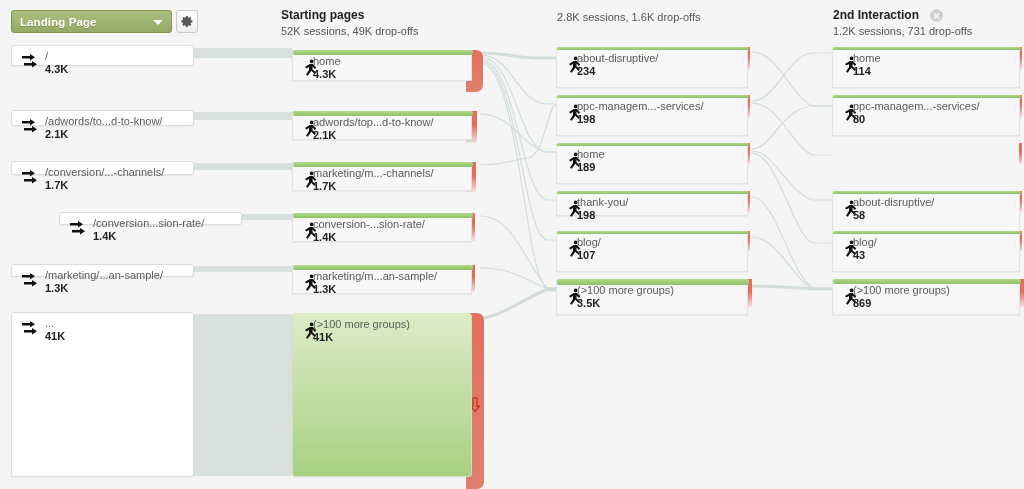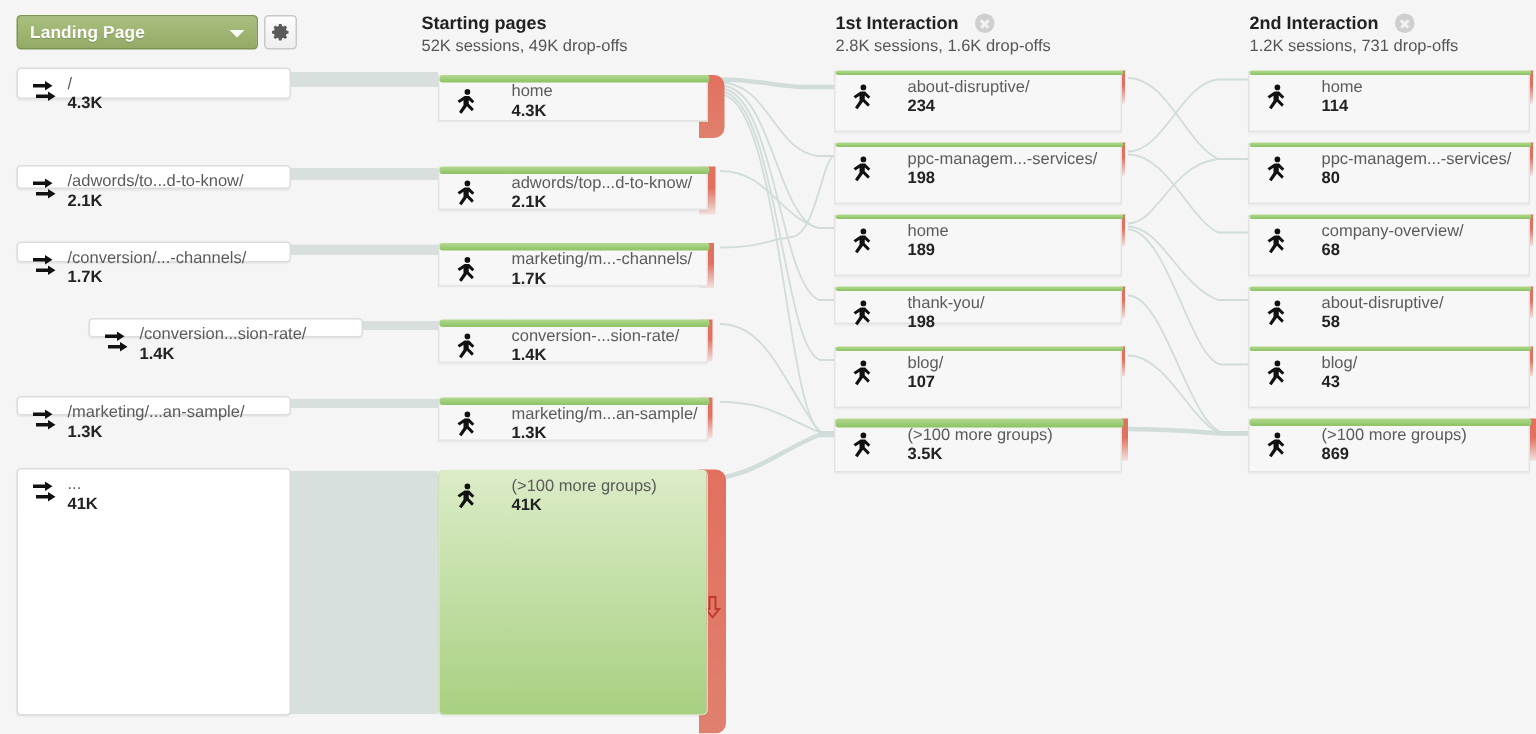--- a/index.html
+++ b/index.html
@@ -73,21 +73,21 @@
   .fl-node{
     background:#f7f7f7;border:1px solid #e3e3e3;border-top:none;
     box-shadow:0 1px 1px rgba(0,0,0,.04);
   }
   .fl-node.big{
     background:linear-gradient(#dcecc8,#a8d081);
     border:1px solid #cfdfbc;border-radius:4px;border-top:none;
   }
   .fl-bar{position:absolute;left:0;top:0;height:5px;border-radius:2px;
     background:linear-gradient(#b3d98f,#8cc264);}
-  .fl-node .txt{position:absolute;left:48px;top:5px;line-height:12px;}
+  .fl-node .txt{position:absolute;left:20px;top:5px;line-height:12px;}
   .fl-node .name{color:#5b5b5b;font-size:11px;white-space:nowrap;display:block;}
   .fl-node .val{color:#222;font-size:11px;font-weight:bold;display:block;margin-top:1px;}
   .fl-ico{position:absolute;left:10px;top:9px;}
 
   
   .conn{position:absolute;background:#d7e0dc;}
 
   
   .drop{position:absolute;background:linear-gradient(180deg,#e2705e,#e0806e);}
   .drop.rounded{border-top-right-radius:7px;border-bottom-right-radius:7px;}
@@ -114,24 +114,20 @@
       </svg>
     </span>
   </div>
 
   <div class="col-head" style="left:281px;top:8px;">
     <div class="title">Starting pages</div>
     <div class="sub">52K sessions, 49K drop-offs</div>
   </div>
 
   <div class="col-head" style="left:557px;top:8px;">
-    <div class="title">
-      <span>1st Interaction</span>
-      <span class="close-ico"></span>
-    </div>
     <div class="sub">2.8K sessions, 1.6K drop-offs</div>
   </div>
 
   <div class="col-head" style="left:833px;top:8px;">
     <div class="title">
       <span>2nd Interaction</span>
       <span class="close-ico"></span>
     </div>
     <div class="sub">1.2K sessions, 731 drop-offs</div>
   </div>
@@ -442,32 +438,20 @@
           <path fill="#111" d="M8.6 0.4a1.9 1.9 0 1 1 0 3.8 1.9 1.9 0 0 1 0-3.8zM6.7 5h3.1l3.4 3.5-1.3 1.4-2.4-2.3v2.6l3.4 3.4-1.3 1.5-3.3-3.3-3.6 5-1.7-1.1 3-4.6V7.9L3.3 9.6 2 8.1 6.7 5z"></path>
         </svg>
     </span>
     <span class="txt">
       <span class="name">ppc-managem...-services/</span>
       <span class="val">80</span>
     </span>
   </div>
 
   <div class="drop fade" style="left:1019px;top:143px;width:3px;height:21px;"></div>
-  <div class="node fl-node" style="left:832px;top:143px;width:188px;height:41px;">
-    <div class="fl-bar" style="width:188px;height:3px;"></div>
-    <span class="fl-ico">
-      <svg width="16" height="18" viewBox="0 0 16 18">
-          <path fill="#111" d="M8.6 0.4a1.9 1.9 0 1 1 0 3.8 1.9 1.9 0 0 1 0-3.8zM6.7 5h3.1l3.4 3.5-1.3 1.4-2.4-2.3v2.6l3.4 3.4-1.3 1.5-3.3-3.3-3.6 5-1.7-1.1 3-4.6V7.9L3.3 9.6 2 8.1 6.7 5z"></path>
-        </svg>
-    </span>
-    <span class="txt">
-      <span class="name">company-overview/</span>
-      <span class="val">68</span>
-    </span>
-  </div>
 
   <div class="drop fade" style="left:1019px;top:191px;width:3px;height:21px;"></div>
   <div class="node fl-node" style="left:832px;top:191px;width:188px;height:41px;">
     <div class="fl-bar" style="width:188px;height:3px;"></div>
     <span class="fl-ico">
       <svg width="16" height="18" viewBox="0 0 16 18">
           <path fill="#111" d="M8.6 0.4a1.9 1.9 0 1 1 0 3.8 1.9 1.9 0 0 1 0-3.8zM6.7 5h3.1l3.4 3.5-1.3 1.4-2.4-2.3v2.6l3.4 3.4-1.3 1.5-3.3-3.3-3.6 5-1.7-1.1 3-4.6V7.9L3.3 9.6 2 8.1 6.7 5z"></path>
         </svg>
     </span>
     <span class="txt">

